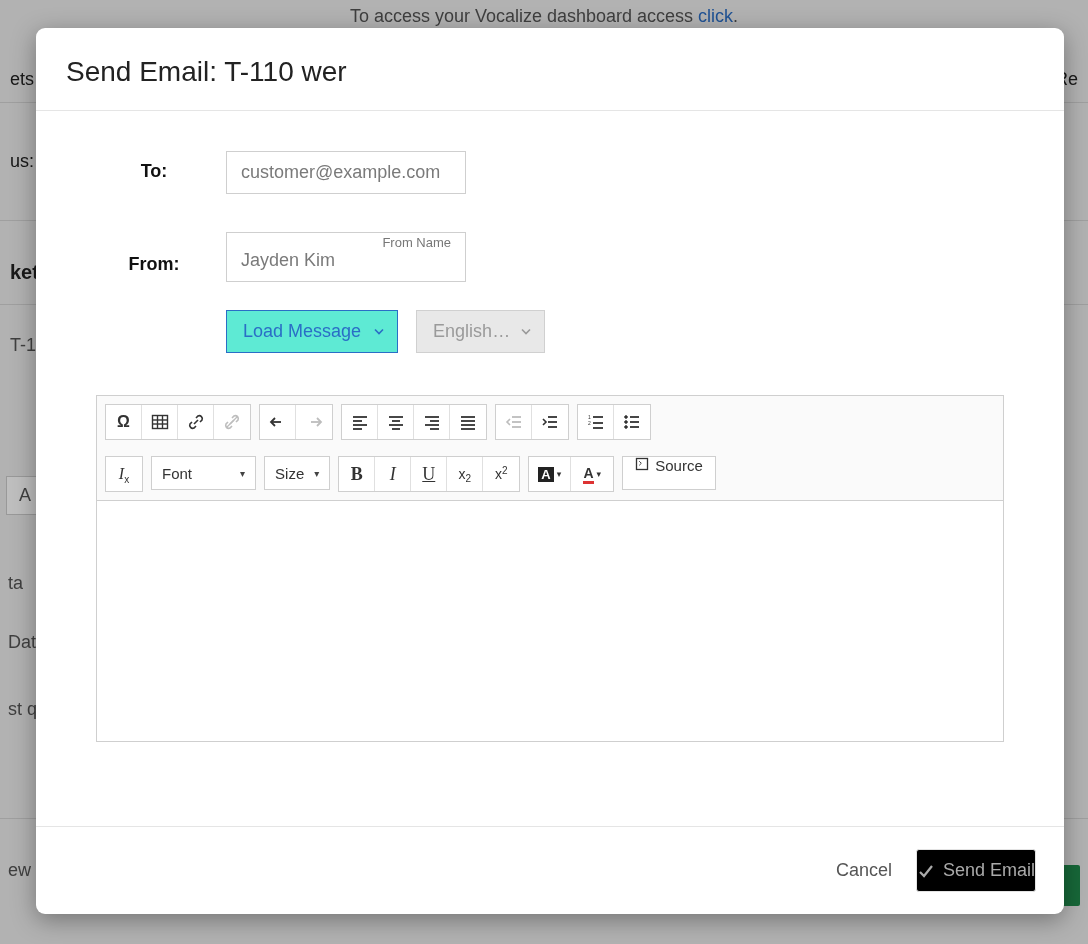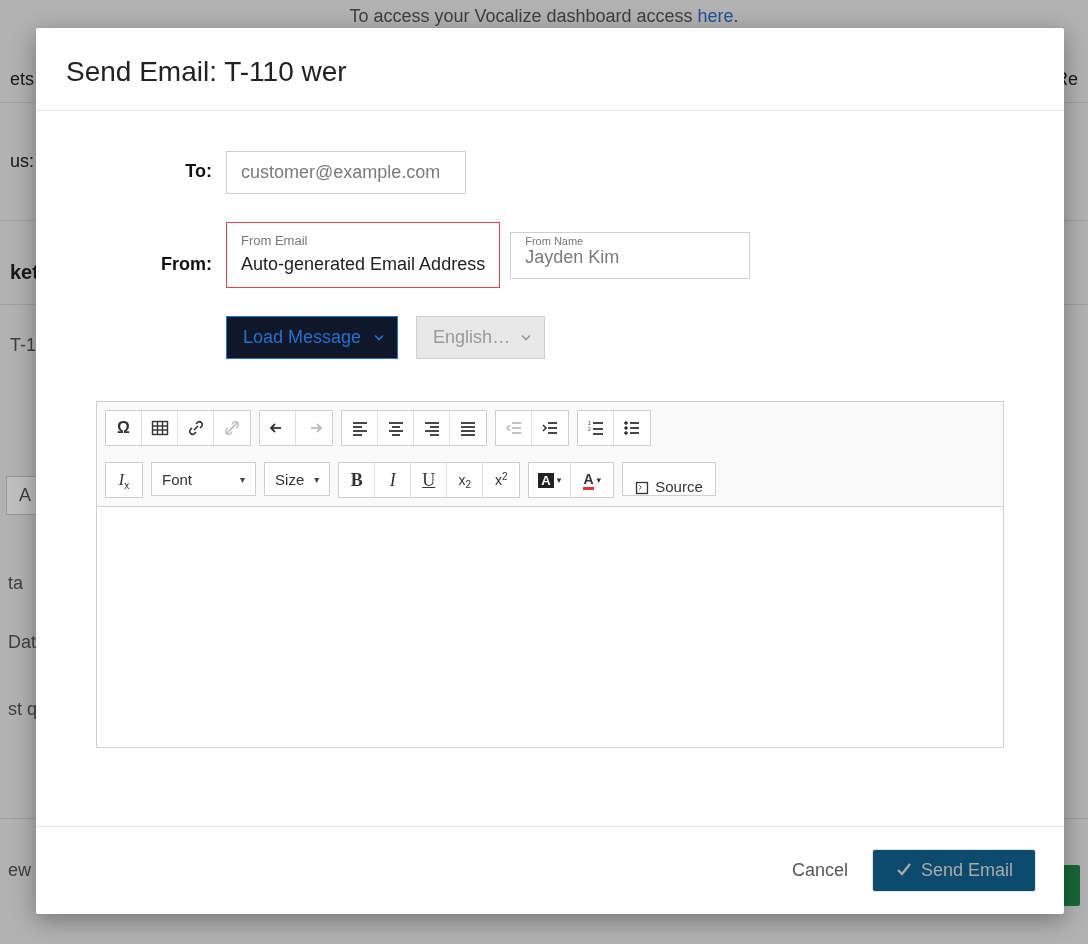--- a/index.html
+++ b/index.html
@@ -62,21 +62,21 @@
   }
 
   
   .modal {
     position: absolute;
     top: 28px;
     left: 36px;
     right: 24px;
     bottom: 30px;
     background: #fff;
-    border-radius: 2px;
+    border-radius: 9px;
     box-shadow: 0 6px 24px rgba(0,0,0,.35);
     display: flex;
     flex-direction: column;
     overflow: hidden;
   }
   .modal-header {
     padding: 28px 30px 22px;
     border-bottom: 1px solid #e5e5e5;
   }
   .modal-title {
@@ -89,21 +89,21 @@
     padding: 40px 60px 20px 60px;
     overflow: auto;
   }
   .form-row {
     display: flex;
     align-items: flex-start;
     margin-bottom: 28px;
   }
   .form-label {
     width: 130px;
-    text-align: right;
+    text-align: center;
     padding-right: 14px;
     padding-top: 10px;
     font-size: 18px;
     font-weight: 600;
     color: #111;
   }
   .form-field { flex: 1; display: flex; gap: 10px; align-items: flex-start;}
   .text-input {
     border: 1px solid #cfcfcf;
     padding: 10px 14px;
@@ -124,27 +124,27 @@
     font-size: 13px; color: #777; margin-bottom: 6px;
   }
   .float-value { font-size: 18px; color: #222; }
   .name-group {
     border: 1px solid #cfcfcf;
     padding: 6px 14px 10px;
     background: #fff;
     min-width: 240px;
     margin-top: 10px;
   }
-  .name-group .float-label { font-size: 11px; color: #777; margin-bottom: -4px; position:relative; top:-4px;}
+  .name-group .float-label { font-size: 13px; color: #777; margin-bottom: -4px; position:relative; top:-4px;text-align:right;}
   .name-group .float-value { font-size: 18px; color: #7a7a7a; }
 
   .dropdown-btn {
     border: 1px solid #2a6ec6;
     color: #2a6ec6;
-    background: #0f172a;
+    background: #5eead4;
     padding: 10px 36px 10px 16px;
     font-size: 18px;
     position: relative;
     display: inline-block;
   }
   .dropdown-btn .chev {
     position: absolute; right: 12px; top: 50%; transform: translateY(-50%);
   }
   .lang-btn {
     border: 1px solid #d0d0d0;
@@ -190,21 +190,21 @@
     color: #333;
   }
   .tb-btn:last-child { border-right: none; }
   .tb-btn.disabled { color: #bdbdbd; }
   .tb-select {
     display: flex; align-items: center; padding: 0 10px; gap: 10px; height: 34px;
     border: 1px solid #cfcfcf; font-size:15px; background:#fff;
   }
   .tb-select .chev { font-size: 10px; color:#444; }
   .tb-source {
-    display: flex; align-items: flex-end; gap: 6px; height: 34px;
+    display: flex; align-items: flex-start; gap: 6px; height: 34px;
     border: 1px solid #cfcfcf; background:#fff; padding: 0 12px; font-size:15px;
   }
   .icon-svg { width: 18px; height: 18px; }
   .tb-text { font-family: Georgia, serif; font-size: 18px; font-weight:bold; }
   .editor-body {
     height: 240px;
     background: #fff;
   }
 
   .modal-footer {
@@ -218,35 +218,35 @@
   .btn-cancel {
     font-size: 18px;
     color: #555;
     background: none;
     border: none;
     padding: 10px 6px;
   }
   .btn-send {
     font-size: 18px;
     color: #aaa;
-    background: #0c4a6e;
+    background: #000000;
     border: 1px solid #e3e3e3;
-    padding: 10px 22px;
-    display: flex; gap: 8px;
+    padding: 10px 0;
+    display: flex; align-items: center; gap: 8px;
     border-radius: 3px;
   }
   .btn-send svg { width: 18px; height: 18px; }
   svg path, svg rect, svg line, svg polyline, svg circle { stroke: currentColor; }
 </style>
 </head>
 <body>
 
 <div class="background-page">
   <div class="bg-header">
-    <span>To access your Vocalize dashboard access </span><a href="#">here</a><span>.</span>
+    <span>To access your Vocalize dashboard access </span><a href="#">click</a><span>.</span>
   </div>
   <div class="bg-row" style="display:flex;justify-content:space-between;padding-top:36px;padding-bottom:12px;">
     <span>ets</span>
     <span>s Re</span>
   </div>
   <div class="bg-row" style="padding-top:48px;padding-bottom:48px;">
     <span>us: A</span>
   </div>
   <div class="bg-row bg-ticket-row" style="padding-top:40px;padding-bottom:20px;">
     <span>ket I</span>
@@ -281,24 +281,20 @@
     <div class="form-row">
       <div class="form-label">To:</div>
       <div class="form-field">
         <div class="text-input readonly">customer@example.com</div>
       </div>
     </div>
 
     <div class="form-row">
       <div class="form-label" style="padding-top:32px;">From:</div>
       <div class="form-field">
-        <div class="float-group">
-          <div class="float-label">From Email</div>
-          <div class="float-value">Auto-generated Email Address</div>
-        </div>
         <div class="name-group">
           <div class="float-label">From Name</div>
           <div class="float-value">Jayden Kim</div>
         </div>
       </div>
     </div>
 
 
     <div class="form-row">
       <div class="form-label"></div>

